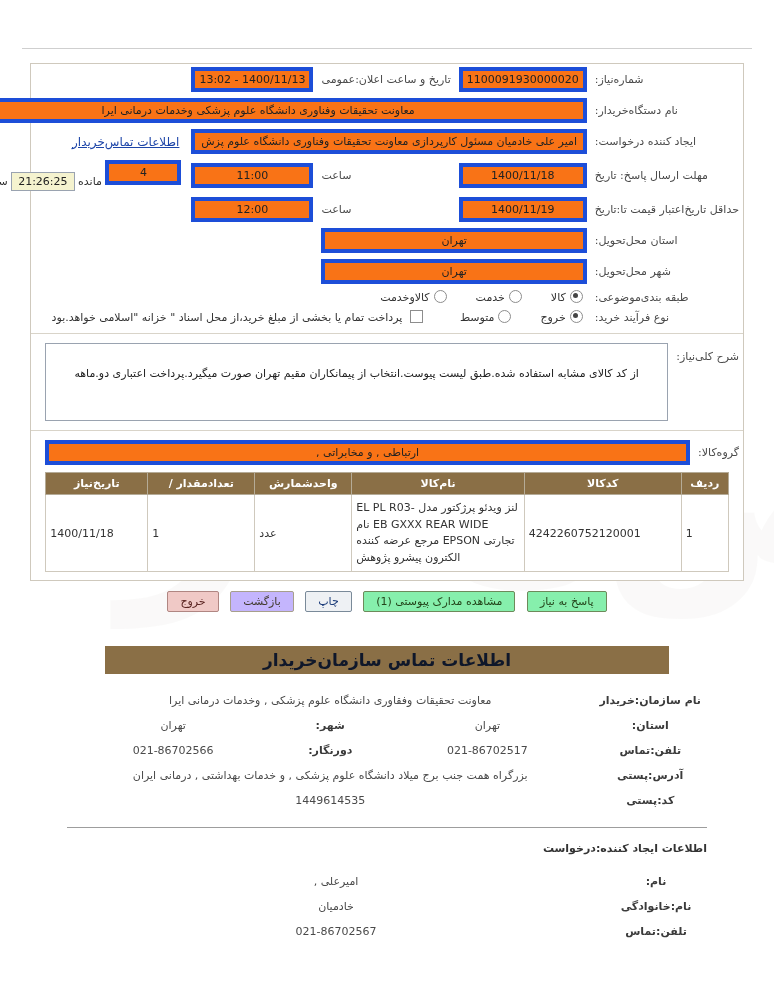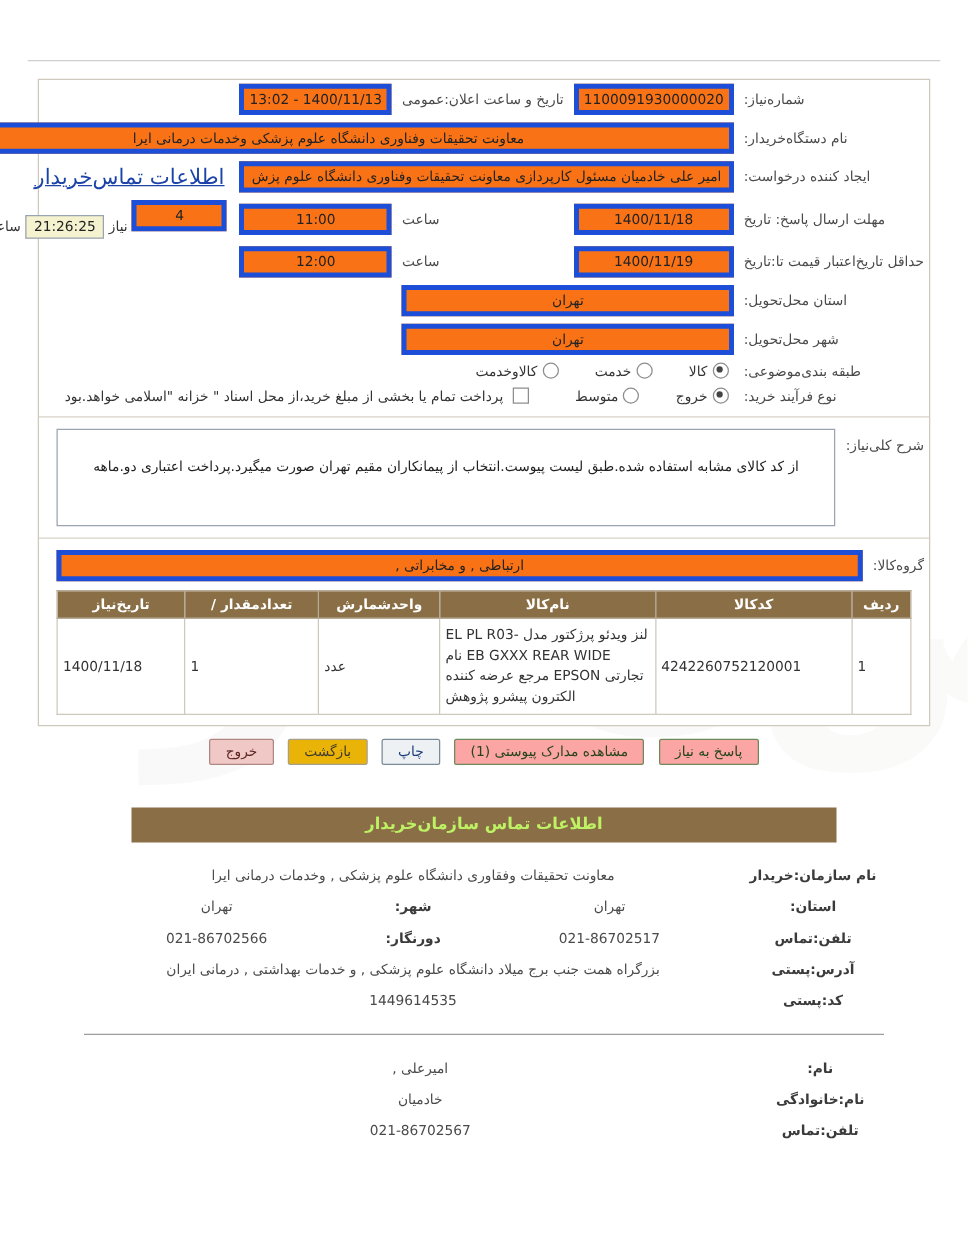--- a/index.html
+++ b/index.html
@@ -34,21 +34,21 @@
   }
   table.form{width:100%;border-collapse:collapse;}
   table.form td{padding:3px 4px;vertical-align:middle;font-size:11px;}
   td.lbl{text-align:left;color:#4a4a4a;white-space:nowrap;width:1%;font-size:11px;}
   .fld{
     border:4px solid #1d4ed8;background:#f97316;height:17px;line-height:17px;
     padding:0 4px;font-size:11px;color:#222;text-align:center;
     display:block;overflow:hidden;white-space:nowrap;
   }
   .fld.small{display:inline-block;}
-  .link{color:#1c44a8;text-decoration:underline;cursor:pointer;font-size:17px;margin-left:37px;}
+  .link{color:#1c44a8;text-decoration:underline;cursor:pointer;font-size:12px;margin-left:37px;}
   .radio-row{padding:4px 8px;}
   .rd{display:inline-block;width:11px;height:11px;border:1px solid #8d8d8d;border-radius:50%;
       background:#fff;vertical-align:-2px;margin:0 4px;position:relative;}
   .rd.on::after{content:"";position:absolute;left:2px;top:2px;width:5px;height:5px;border-radius:50%;background:#444;}
   .cb{display:inline-block;width:11px;height:11px;border:1px solid #8d8d8d;background:#fff;vertical-align:-2px;margin:0 4px;}
   .divider{border-top:1px solid #d9d4c9;margin:6px 0;}
   .desc-box{
     border:1px solid #9aa3b0;background:#fff;min-height:34px;
     padding:21px 6px;font-size:11px;line-height:1.6;text-align:center;color:#222;
   }
@@ -61,25 +61,25 @@
   table.grid td{
     border:1px solid #cfc9bd;padding:5px 4px;font-size:11px;text-align:left;color:#333;background:#fff;
   }
   .btnbar{text-align:center;padding:10px 0 12px 0;}
   .btn{
     display:inline-block;border:1px solid #7a8a99;background:#eef1f4;
     font-size:11px;color:#1b3c7a;padding:3px 12px;margin:0 4px;cursor:pointer;
     border-radius:2px;
   }
   .btn.red{background:#f0c9c6;border-color:#b08682;color:#5a2320;text-align:right;}
-  .btn.gray{background:#eab308;border-color:#a79f8c;color:#403a2c;}
-  .btn.green{border-color:#6d8a5a;background:#fca5a5;color:#24451b;text-align:right;}
+  .btn.gray{background:#c4b5fd;border-color:#a79f8c;color:#403a2c;}
+  .btn.green{border-color:#6d8a5a;background:#86efac;color:#24451b;text-align:right;}
   .contact-head{
-    background:#8a6f46;color:#bef264;height:28px;line-height:28px;
-    text-align:center;font-weight:bold;font-size:13px;
+    background:#8a6f46;color:#0f172a;height:28px;line-height:28px;
+    text-align:center;font-weight:bold;font-size:17px;
     margin:22px 105px 0 105px;
   }
   table.contact{width:640px;margin:14px auto 0 auto;border-collapse:collapse;}
   table.contact td{font-size:11px;padding:6px 6px;vertical-align:top;}
   td.clbl{text-align:center;font-weight:bold;color:#3b3b3b;white-space:nowrap;width:90px;}
   td.cval{text-align:center;color:#4a4a4a;}
   .hr2{border-top:1px solid #9d9d9d;width:640px;margin:14px auto 0 auto;}
   .sec2-title{width:640px;margin:14px auto 0 auto;font-weight:bold;font-size:11px;color:#333;text-align:right;}
   .timebox{border:1px solid #9aa3b0;background:#f5f3cf;padding:0 6px;height:17px;line-height:17px;display:inline-block;font-size:11px;color:#222;}
 </style>
@@ -133,21 +133,21 @@
         <td class="lbl">مهلت ارسال پاسخ: تاریخ</td>
         <td>
               <span class="fld">1400/11/18</span>
             </td>
         <td class="lbl">ساعت</td>
         <td>
               <span class="fld">11:00</span>
             </td>
         <td style="text-align:right;white-space:nowrap;padding-right:6px">
           <span class="fld small" style="width:60px">4</span>
-          <span>نیاز</span>
+          <span>مانده</span>
           <span class="timebox">21:26:25</span>
           <span>ساعت باقی‌مانده</span>
         </td>
       </tr>
       <tr>
         <td class="lbl">حداقل تاریخ‌اعتبار قیمت تا:تاریخ</td>
         <td>
               <span class="fld">1400/11/19</span>
             </td>
         <td class="lbl">ساعت</td>
@@ -279,20 +279,21 @@
     </tr>
     <tr>
       <td class="clbl">کد:پستی</td>
       <td class="cval" colspan="3">1449614535</td>
     </tr>
   </tbody>
     </table>
 
   <div class="hr2"></div>
 
+  <div class="sec2-title">اطلاعات ایجاد کننده:درخواست</div>
 
   <table class="contact">
     <tbody>
         <tr>
       <td class="clbl">نام:</td>
       <td class="cval">امیرعلی ,</td>
     </tr>
     <tr>
       <td class="clbl">نام:خانوادگی</td>
       <td class="cval">خادمیان</td>

